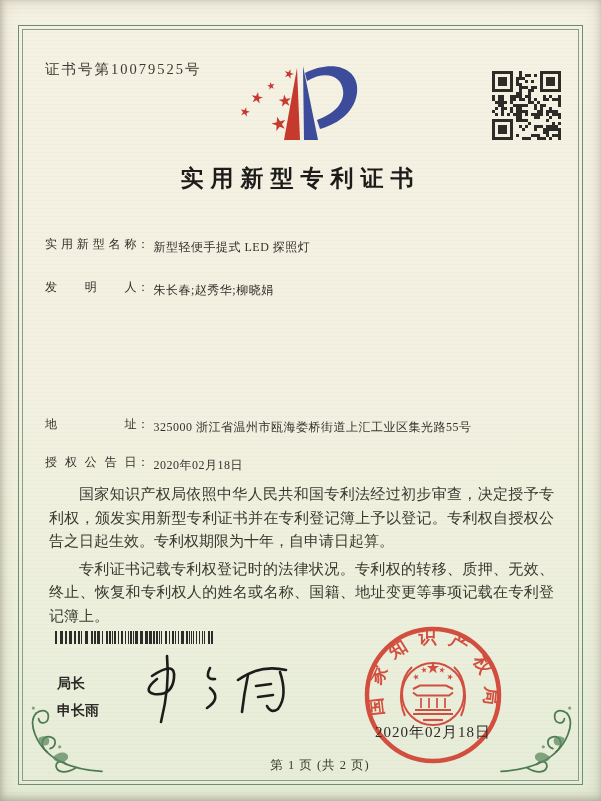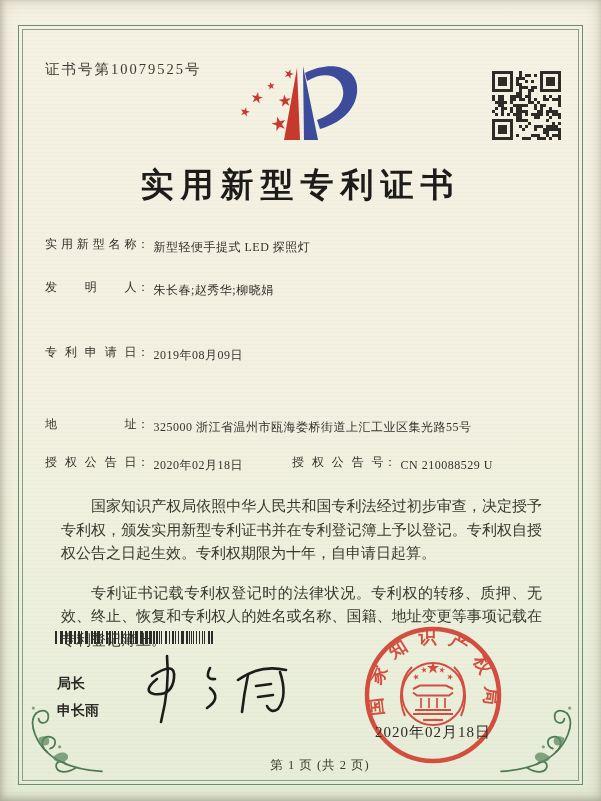--- a/index.html
+++ b/index.html
@@ -12,31 +12,31 @@
     background:repeating-linear-gradient(0deg,rgba(110,140,110,.035) 0 1px,transparent 1px 4px);}
   .frame{position:absolute;left:18px;top:25px;right:18px;bottom:16px;border:1.5px solid #6d8d71;}
   .frame::after{content:"";position:absolute;inset:3px;border:1px solid #86a087;}
 
   .cert-no{position:absolute;left:45px;top:60px;font-size:14.5px;letter-spacing:2px;color:#3c3a33;}
 
   .logo{position:absolute;left:240px;top:40px;width:130px;height:112px;}
   .qr{position:absolute;left:492px;top:71px;width:69px;height:69px;}
 
   .title{position:absolute;left:0;right:0;top:163px;text-align:center;
-    font-size:33px;font-weight:700;letter-spacing:7px;color:#1d1c1a;}
+    font-size:23px;font-weight:700;letter-spacing:7px;color:#1d1c1a;}
 
   .field-row{position:absolute;left:45px;font-size:12px;color:#33312b;width:520px;letter-spacing:.5px;}
   .flabel{display:inline-block;width:92px;text-align:justify;text-align-last:justify;vertical-align:top;}
   .colon{display:inline-block;vertical-align:top;margin-right:4px;}
   .fvalue{display:inline-block;vertical-align:top;max-width:400px;line-height:23px;}
   .pair2{position:absolute;left:247px;top:0;}
 
   .body-text{position:absolute;left:45px;top:479px;width:513px;font-size:15px;line-height:23.5px;
     text-align:justify;color:#3a382f;}
-  .body-text p{margin:16px;text-indent:2em;}
+  .body-text p{margin:4px;text-indent:2em;}
 
   .barcode{position:absolute;left:55px;top:630px;width:162px;height:13px;}
 
   .signer{position:absolute;left:57px;top:670px;font-size:14px;font-weight:600;color:#2b2a26;
     font-family:"Liberation Sans","DejaVu Sans",sans-serif;line-height:27px;}
   .signature{position:absolute;left:130px;top:648px;width:175px;height:80px;}
 
   .seal{position:absolute;left:360px;top:622px;width:146px;height:146px;}
   .seal-date{position:absolute;left:360px;top:723px;width:146px;text-align:center;
     font-size:15px;letter-spacing:1px;color:#2e2a25;z-index:5;}
@@ -251,31 +251,25 @@
   </div>
 
   <div class="title">实用新型专利证书</div>
 
   <div class="field-row" style="top:236px">
     <span class="flabel">实用新型名称</span><span class="colon">：</span><span class="fvalue">新型轻便手提式 LED 探照灯</span>
   </div>
   <div class="field-row" style="top:279px">
     <span class="flabel">发明人</span><span class="colon">：</span><span class="fvalue">朱长春;赵秀华;柳晓娟</span>
   </div>
-  <div class="field-row" style="top:344px">
-    <span class="flabel">专利申请日</span><span class="colon">：</span><span class="fvalue">2019年08月09日</span>
-  </div>
   <div class="field-row" style="top:416px">
     <span class="flabel">地址</span><span class="colon">：</span><span class="fvalue" style="width:392px">325000 浙江省温州市瓯海娄桥街道上汇工业区集光路55号</span>
   </div>
   <div class="field-row" style="top:454px">
     <span class="flabel">授权公告日</span><span class="colon">：</span><span class="fvalue">2020年02月18日</span>
-    <span class="pair2">
-      <span class="flabel">授权公告号</span><span class="colon">：</span><span class="fvalue">CN 210088529 U</span>
-    </span>
   </div>
 
   <div class="body-text">
     <p>国家知识产权局依照中华人民共和国专利法经过初步审查，决定授予专利权，颁发实用新型专利证书并在专利登记簿上予以登记。专利权自授权公告之日起生效。专利权期限为十年，自申请日起算。</p>
     <p>专利证书记载专利权登记时的法律状况。专利权的转移、质押、无效、终止、恢复和专利权人的姓名或名称、国籍、地址变更等事项记载在专利登记簿上。</p>
   </div>
 
   <div class="barcode">
     <svg width="162" height="13" viewBox="0 0 162 13">
         <g fill="#2c2c28">

